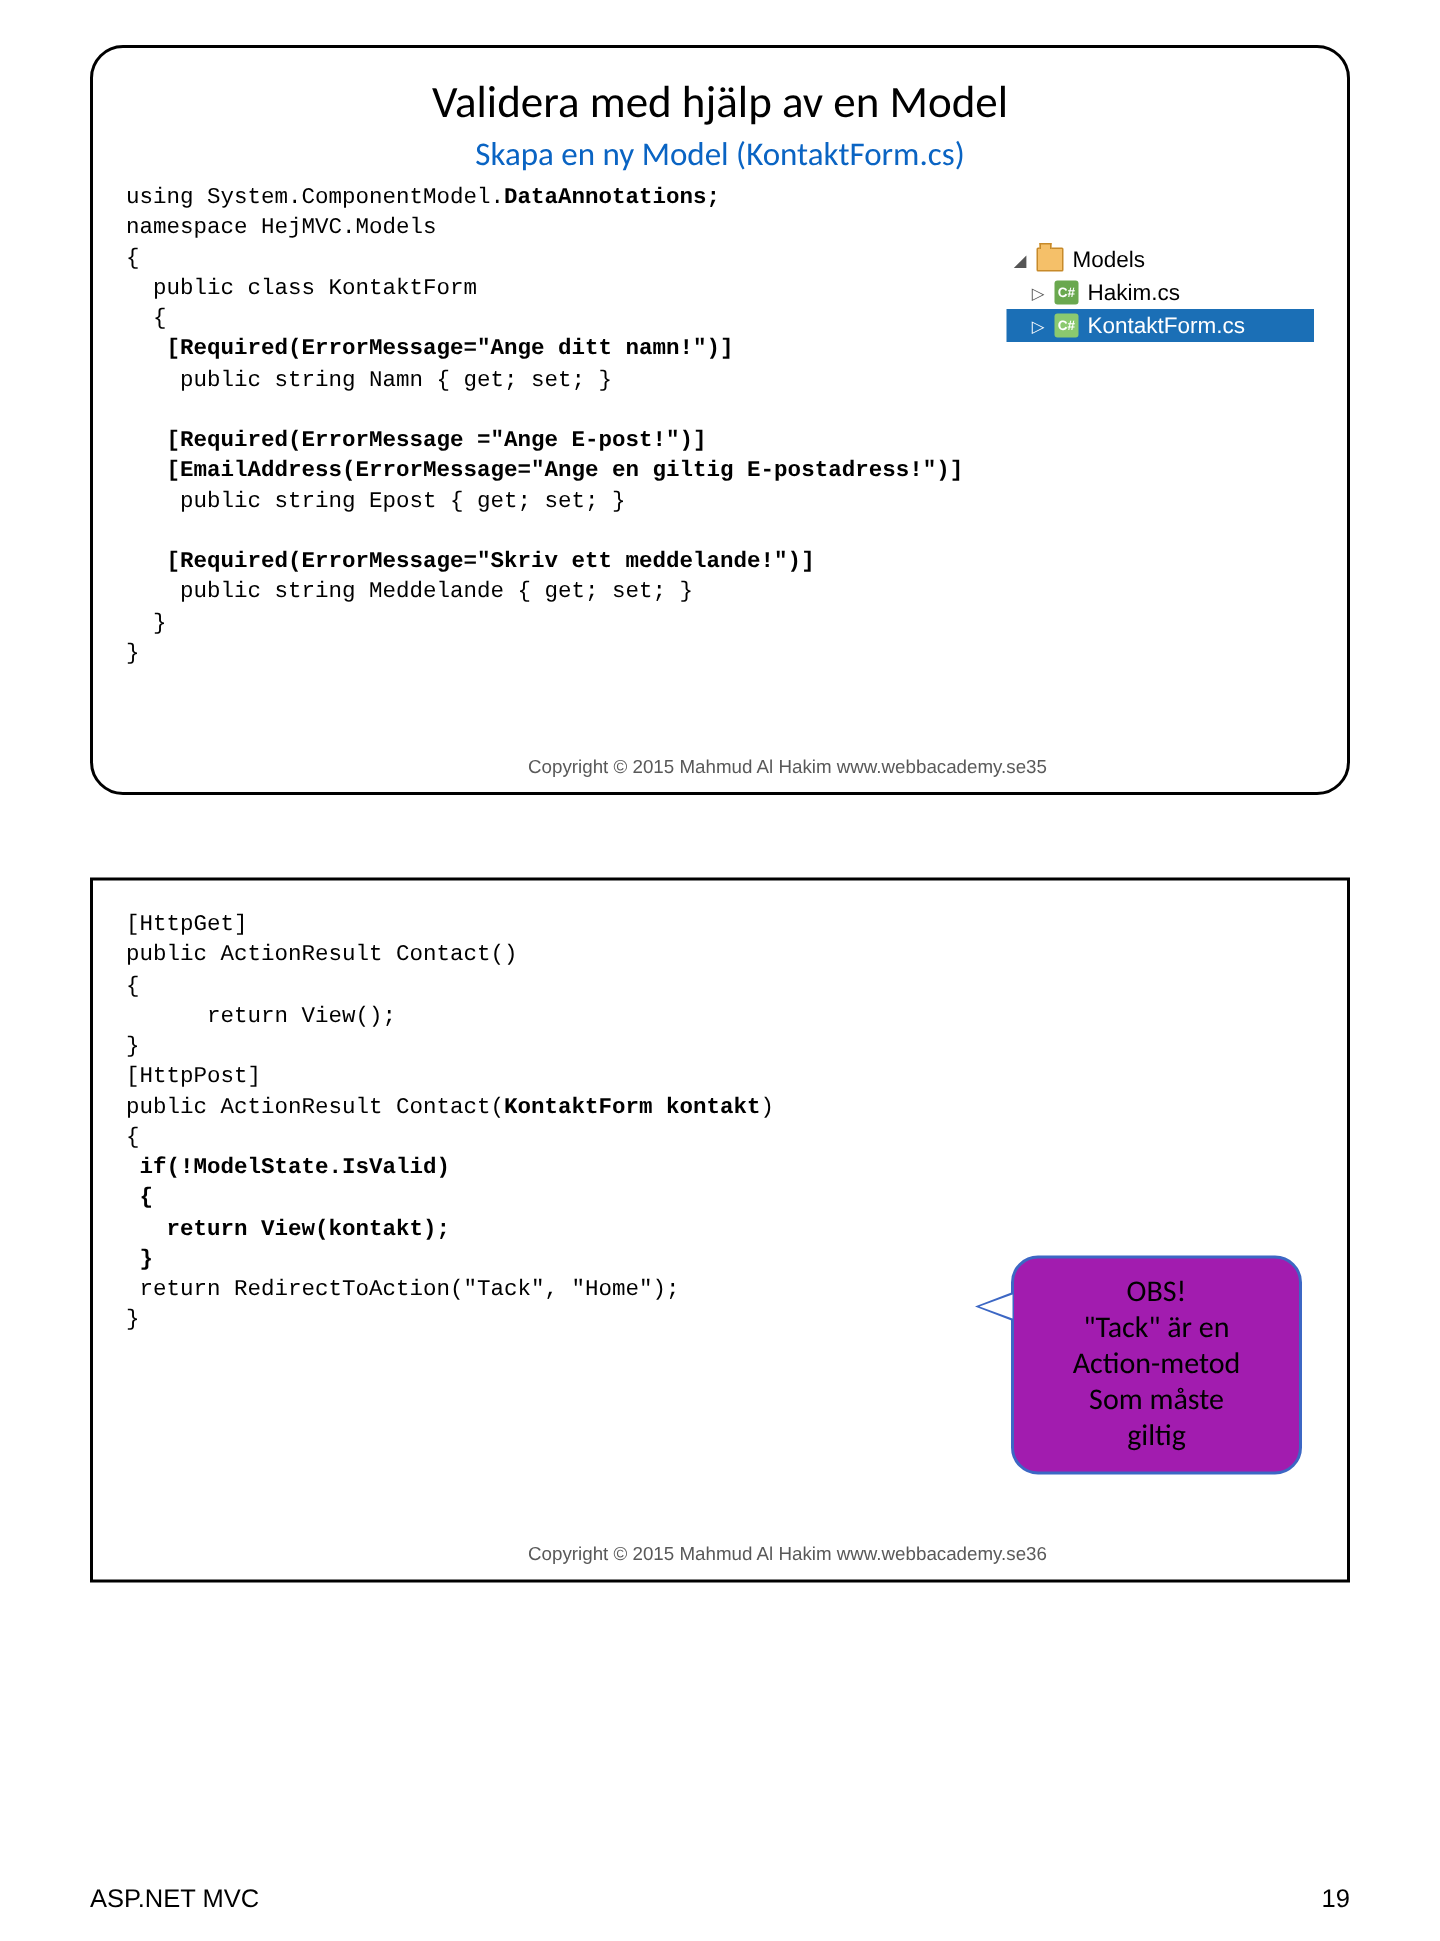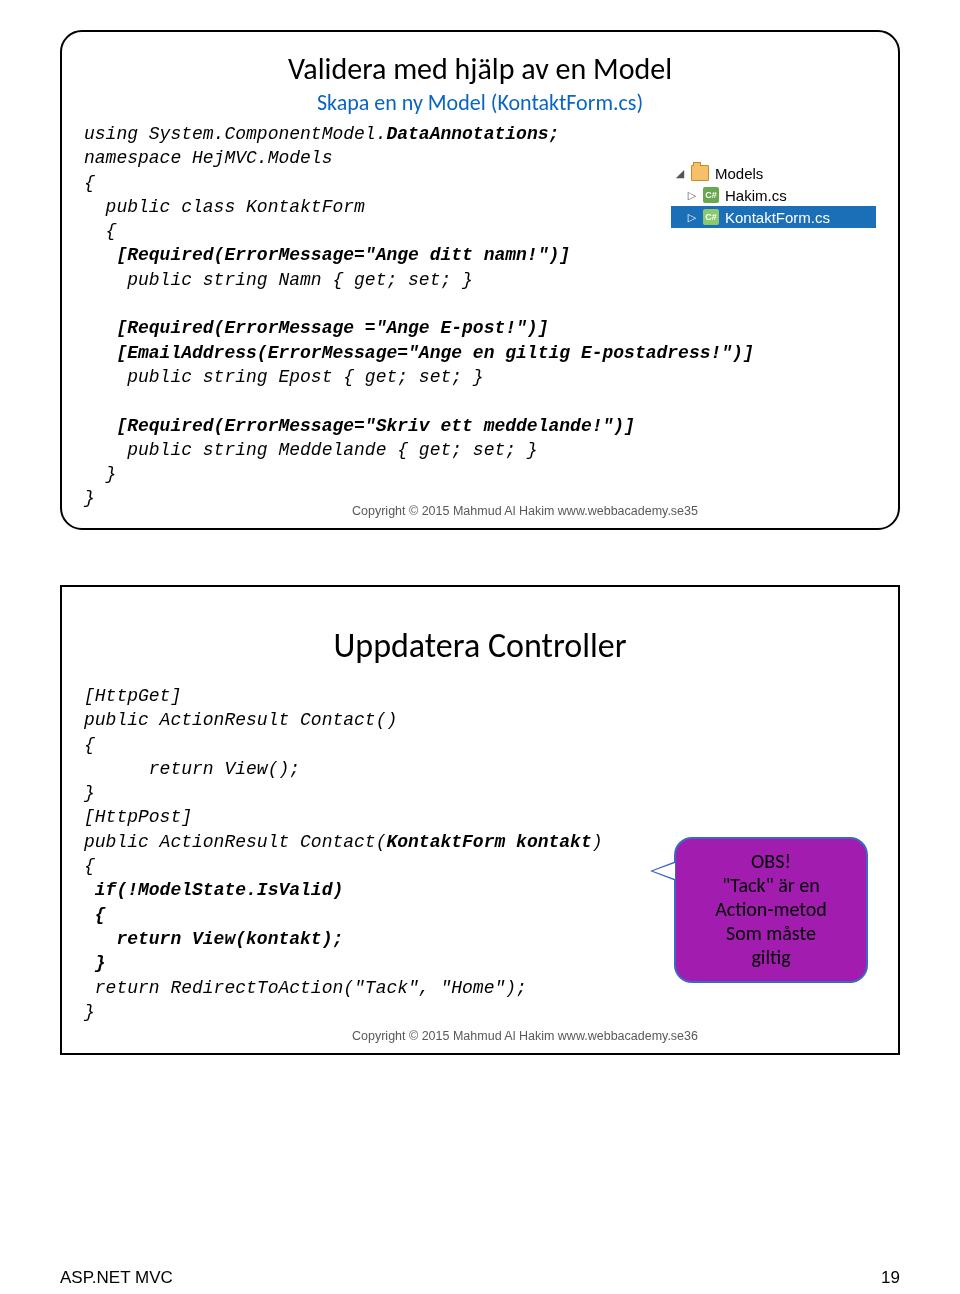--- a/index.html
+++ b/index.html
@@ -36,25 +36,24 @@
   h2.subtitle {
     font-family: Calibri, Arial, sans-serif;
     font-size: 22px;
     font-weight: 400;
     text-align: center;
     color: #0a64c3;
     margin: 4px 0 6px 0;
   }
   .code {
     font-family: "Courier New", monospace;
-    font-size: 18px;
+    font-size: 15px;
     white-space: pre;
     line-height: 1.35;
     margin: 2px 0 0 0;
-    font-style: italic;
   }
   .code b { font-weight: bold; }
   .footer-row {
     position: absolute;
     bottom: 10px;
     left: 22px;
     right: 22px;
     font-size: 12.5px;
     color: #595959;
     display: flex;
@@ -111,21 +110,21 @@
   }
   .callout-tail::after{
     content:"";position:absolute;left:3px;top:-8px;
     width:0;height:0;
     border-top:8px solid transparent;
     border-bottom:8px solid transparent;
     border-right:22px solid #fff;
   }
   .page-footer {
     position:absolute;
-    bottom: 6px;
+    bottom: 18px;
     left: 60px;
     right: 60px;
     display:flex;
     justify-content: space-between;
     font-size: 17px;
     color:#000;
   }
 </style>
 </head>
 <body>
@@ -156,21 +155,20 @@
       </div>
     </div>
 
     <div class="footer-row">
       <span class="copy">Copyright © 2015 Mahmud Al Hakim www.webbacademy.se</span>
       <span>35</span>
     </div>
   </div>
 
   <div class="slide slide2">
-    <div class="center-title">Uppdatera Controller</div>
 
     <div class="code" id="code2"><div>[HttpGet]</div><div>public ActionResult Contact()</div><div>{</div><div>      return View();</div><div>}</div><div>[HttpPost]</div><div>public ActionResult Contact(<b>KontaktForm kontakt</b>)</div><div>{</div><div> <b>if(!ModelState.IsValid)</b></div><div> <b>{</b></div><div>   <b>return View(kontakt);</b></div><div> <b>}</b></div><div> return RedirectToAction("Tack", "Home");</div><div>}</div></div>
 
     <div class="callout">
       <div class="callout-tail"></div>
       <div>OBS!</div>
       <div>"Tack" är en</div>
       <div>Action-metod</div>
       <div>Som måste</div>
       <div>giltig</div>

